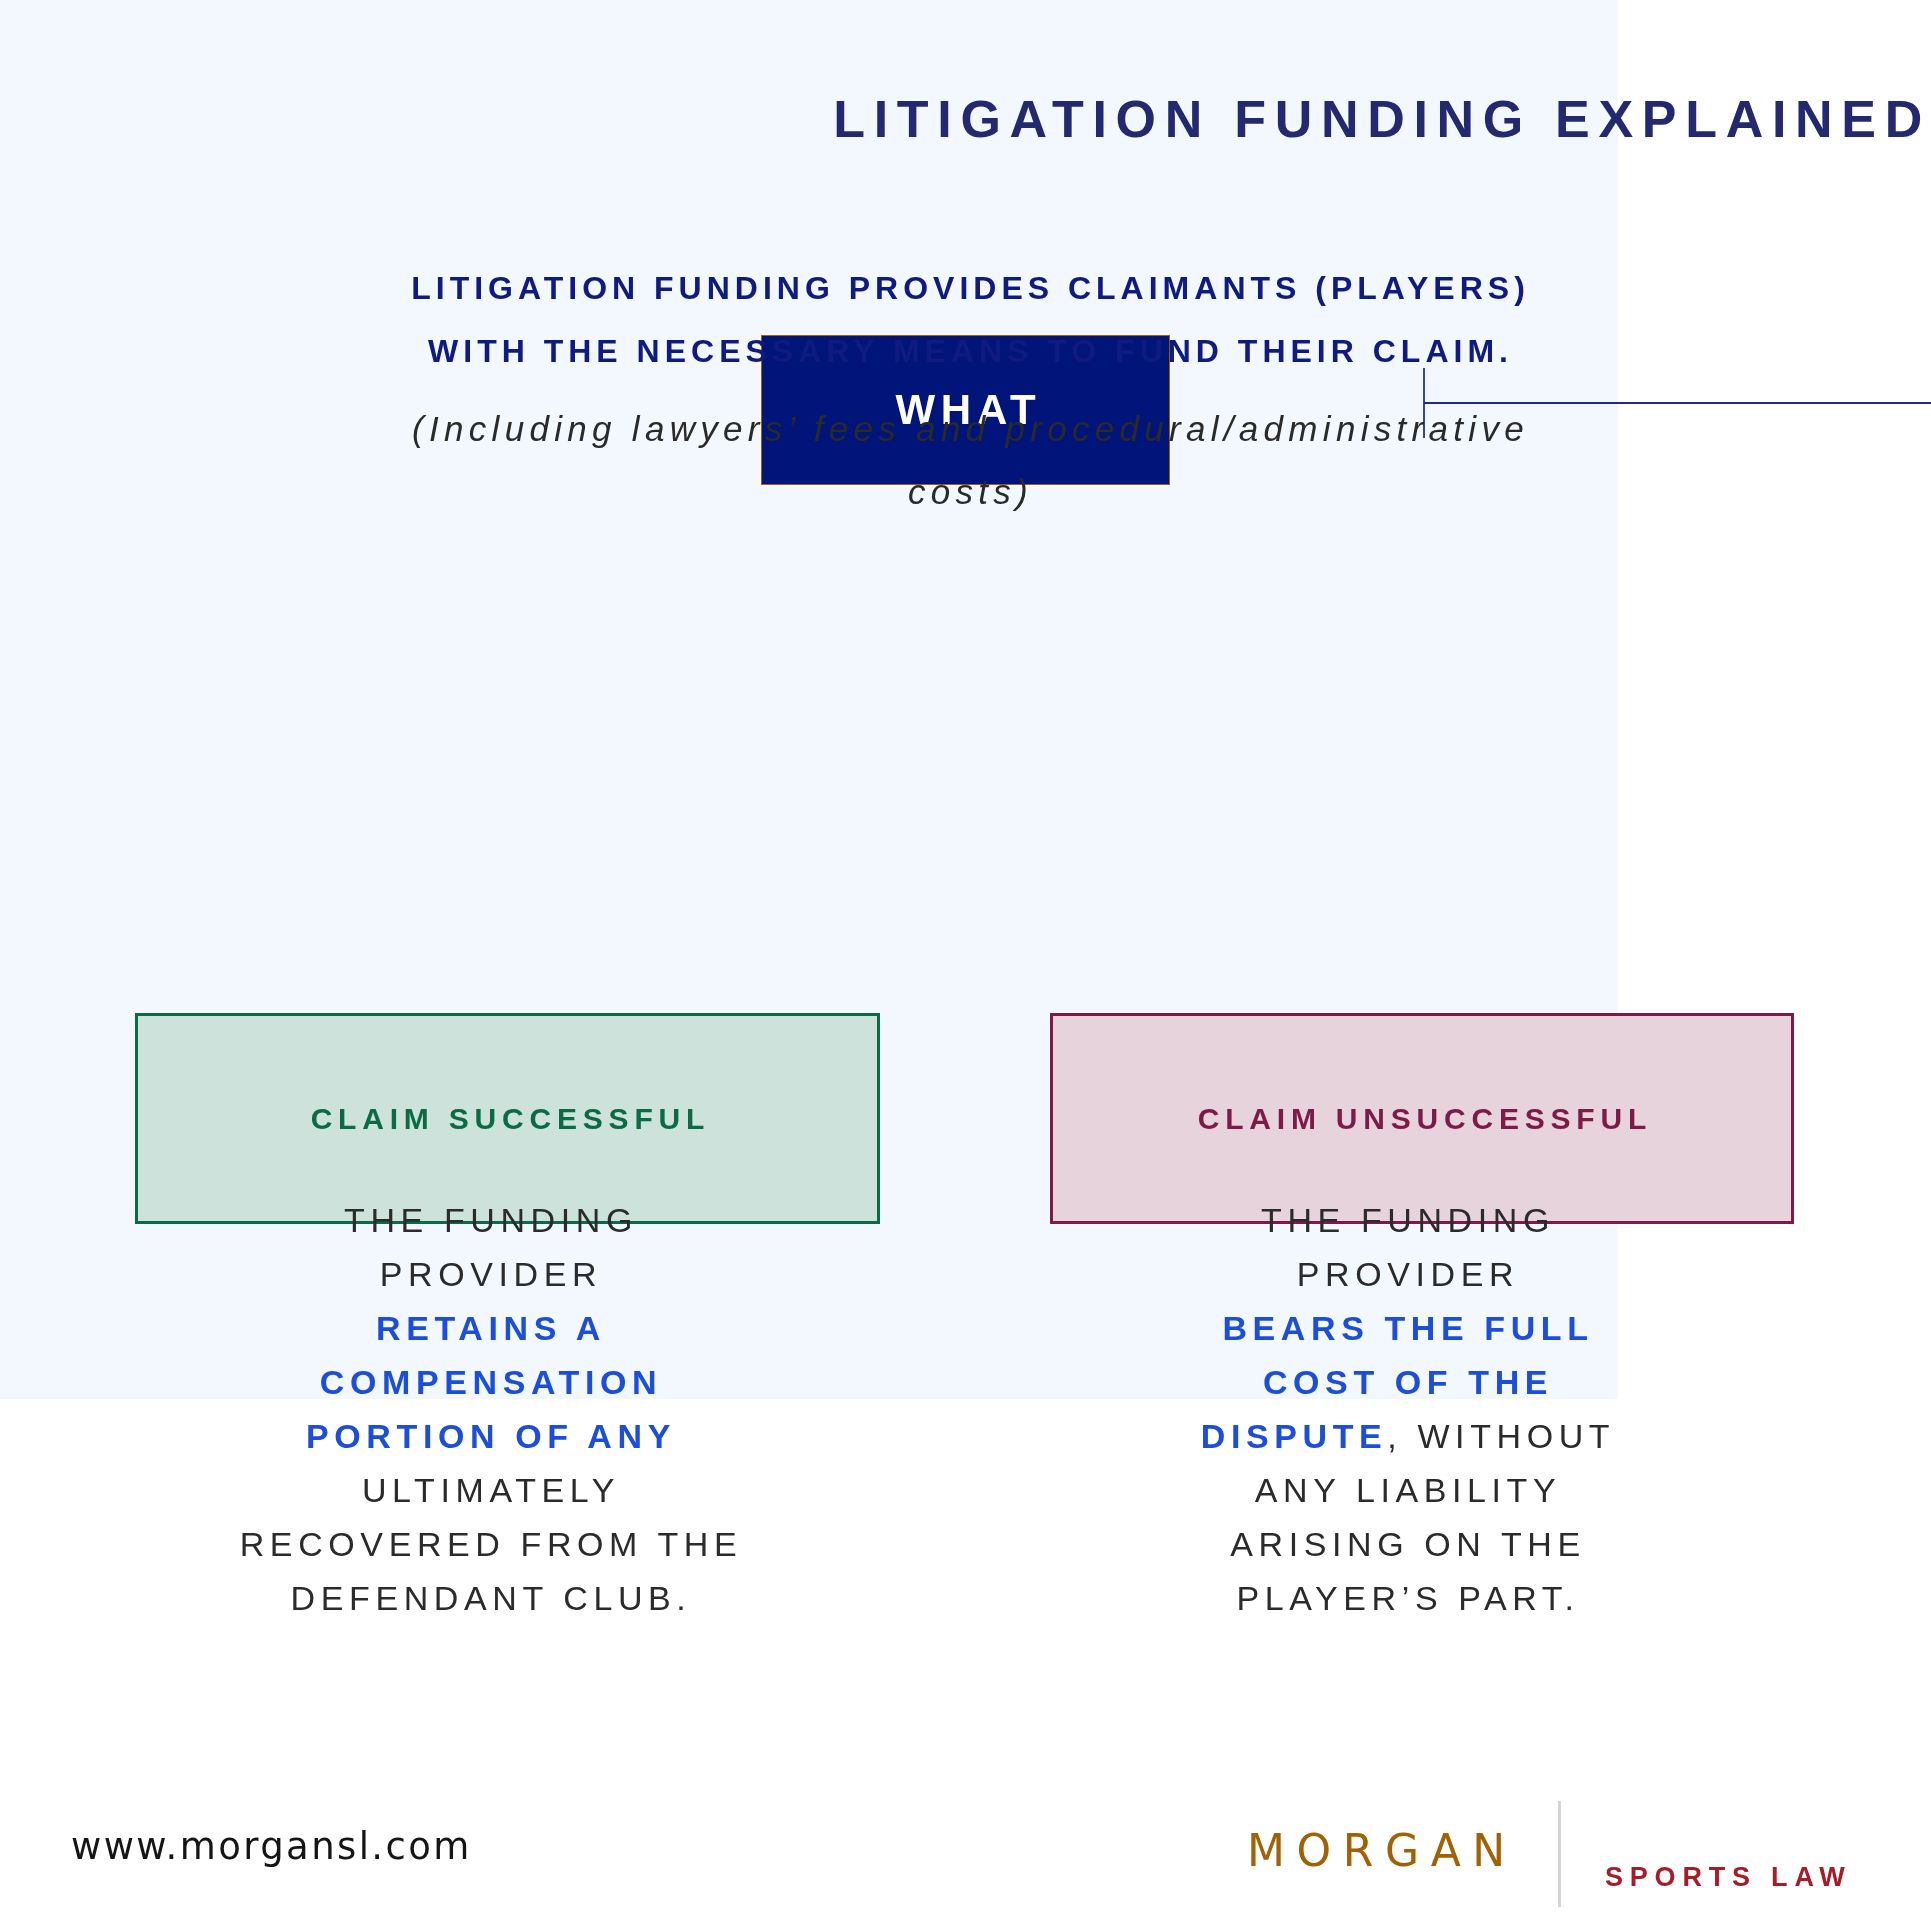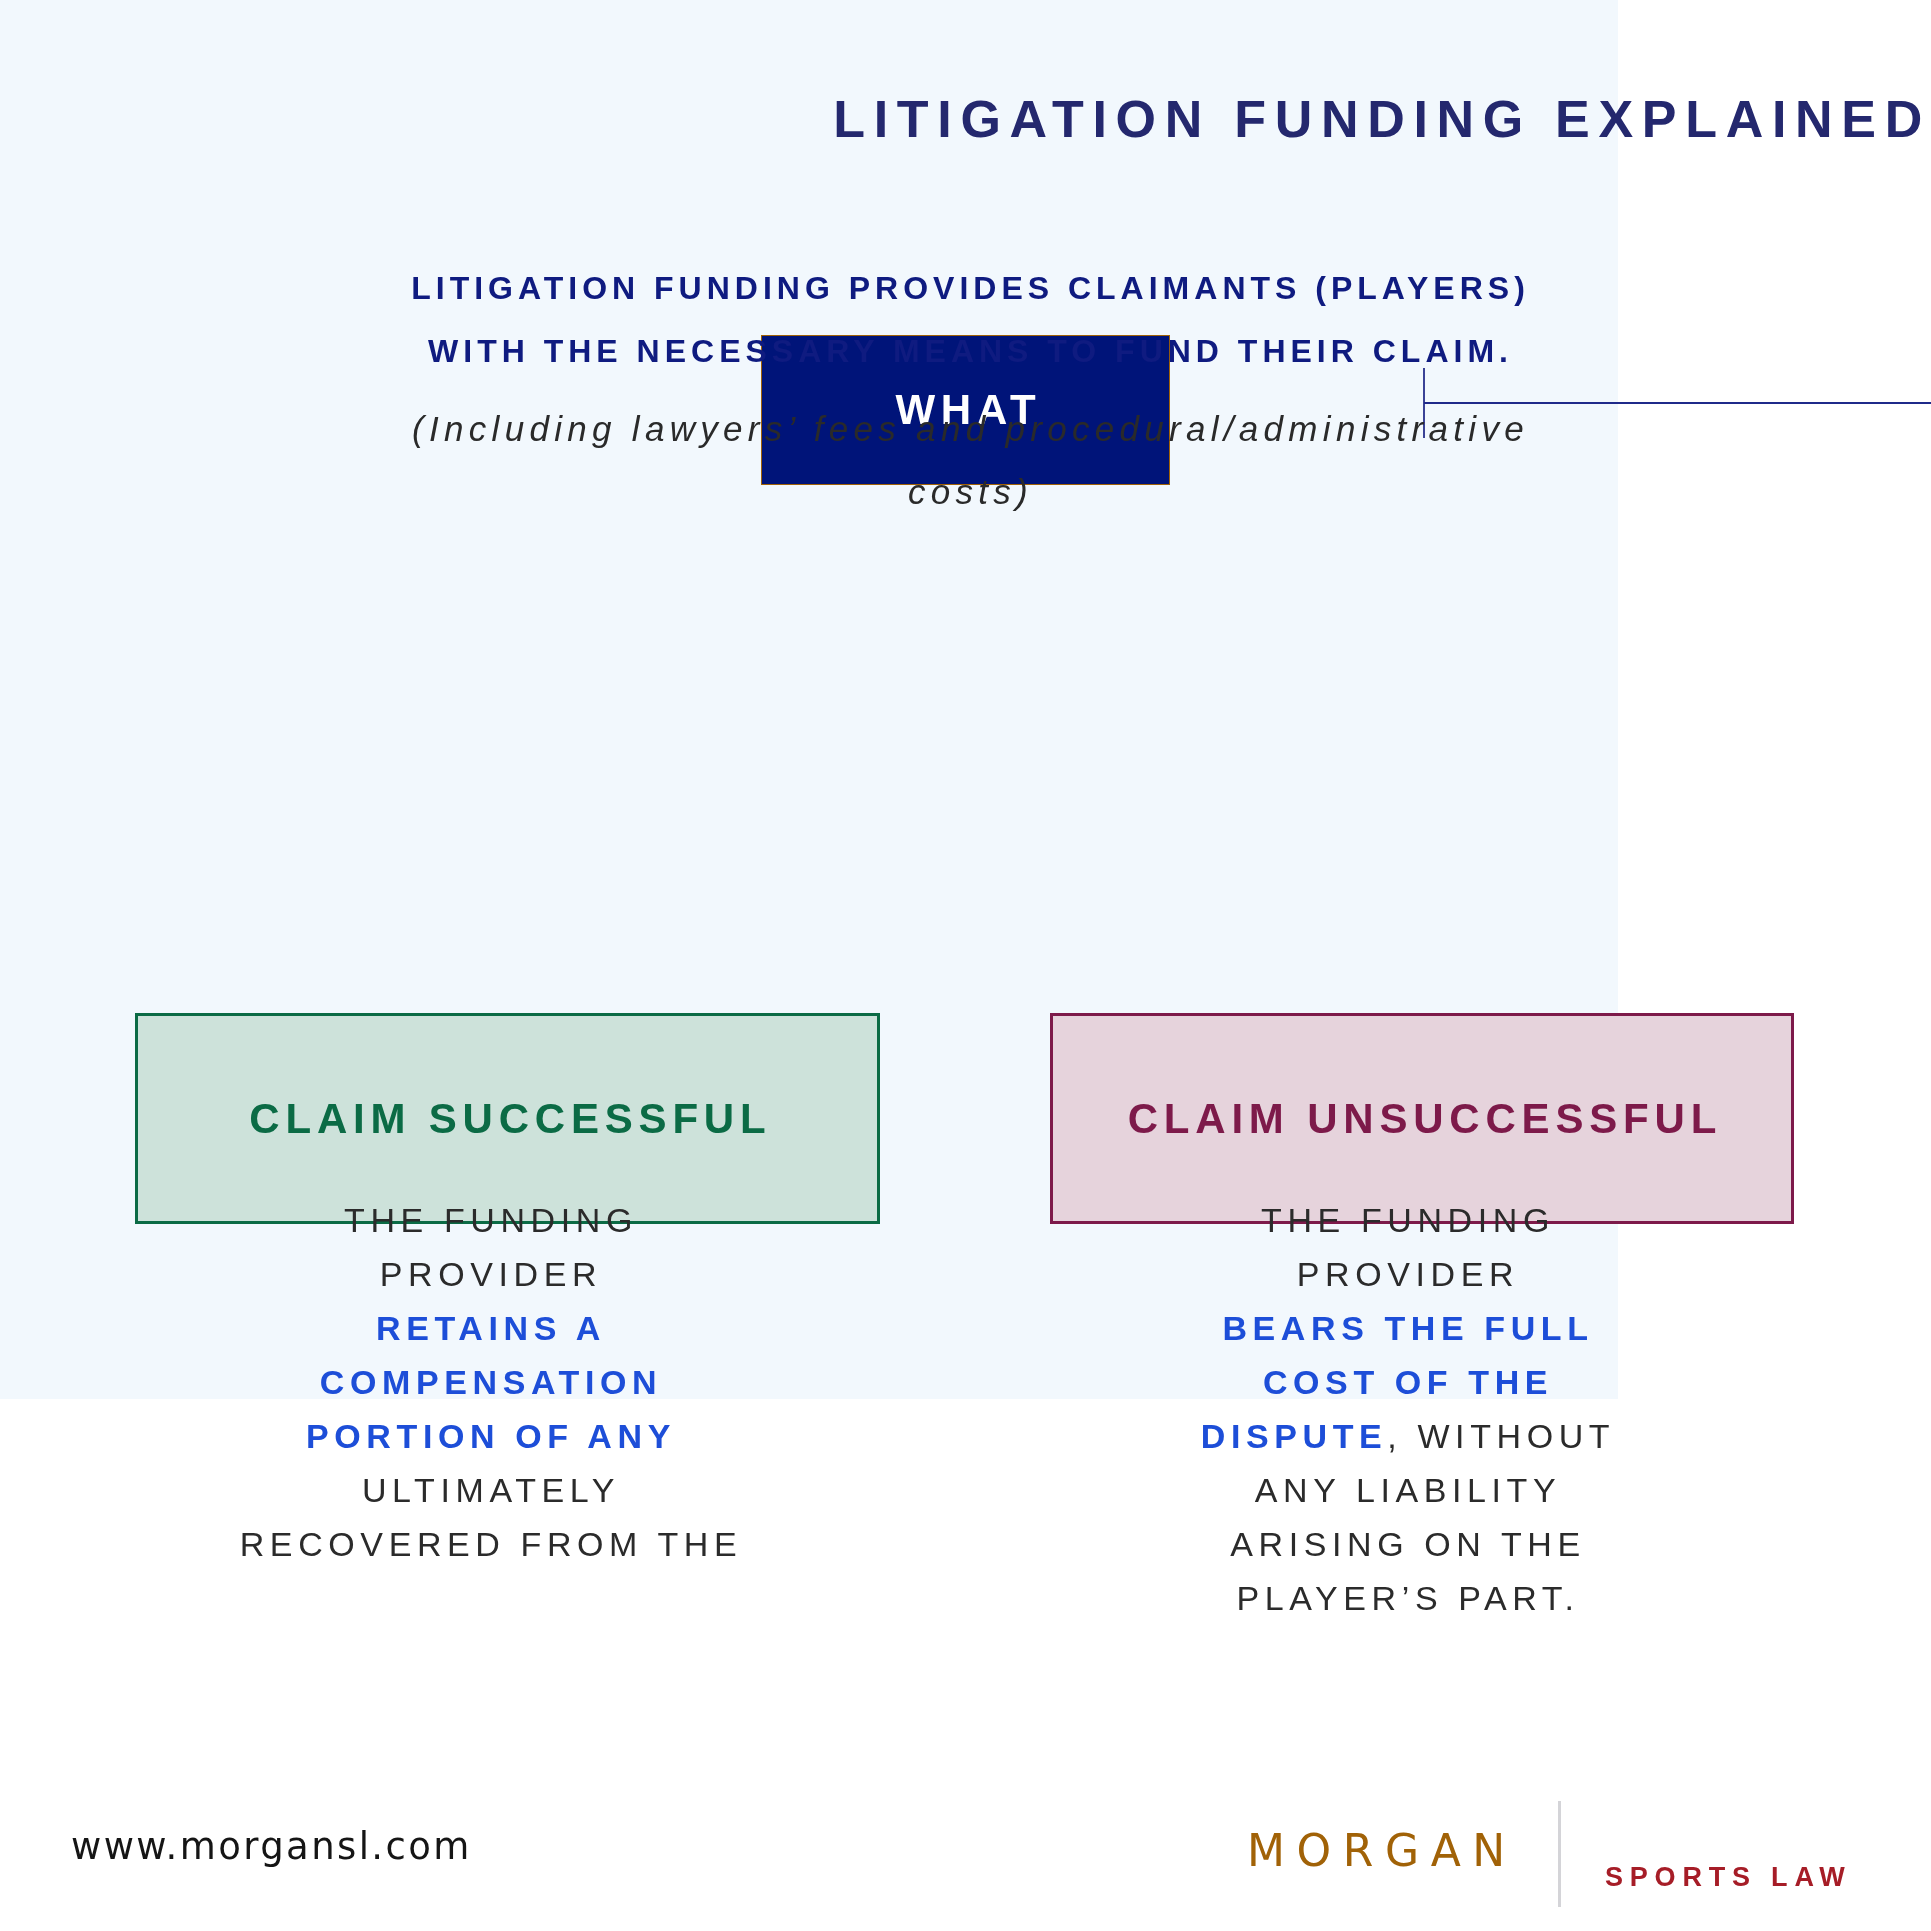--- a/index.html
+++ b/index.html
@@ -9,21 +9,21 @@
   .what-box { position:absolute; left:761px; top:335px; width:409px; height:150px; background:#001479; border:1px solid #a16207; box-sizing:border-box; display:flex; align-items:center; justify-content:center; }
   .what-label { color:#ffffff; font-weight:bold; font-size:42px; letter-spacing:5.8px; padding-left:5.8px; }
   .connector-v { position:absolute; left:1423px; top:368px; width:1.9px; height:70px; background:#3b4396; }
   .connector-h { position:absolute; left:1424px; top:402px; width:507px; height:1.9px; background:#1f2a8a; }
   .desc { position:absolute; left:290px; width:1361px; text-align:center; }
   .desc-line { position:absolute; left:0; width:100%; text-align:center; font-weight:bold; font-size:32px; letter-spacing:5px; color:#0f1b80; white-space:nowrap; }
   .note-line { position:absolute; left:0; width:100%; text-align:center; font-style:italic; font-size:35px; letter-spacing:5.3px; color:#2a2a2a; white-space:nowrap; }
   .outcome-box { position:absolute; top:1013px; height:211px; box-sizing:border-box; border:3.9px solid; display:flex; align-items:center; justify-content:center; }
   .box-success { left:135px; width:745px; background:#cde2da; border-color:#0b6b45; }
   .box-fail { left:1050px; width:744px; background:#e6d3dc; border-color:#7d1a4a; }
-  .outcome-label { font-weight:bold; font-size:42px; letter-spacing:5.8px; padding-left:5.8px; white-space:nowrap;text-align:center; }
+  .outcome-label { font-weight:bold; font-size:30px; letter-spacing:5.8px; padding-left:5.8px; white-space:nowrap;text-align:center; }
   .success-label { color:#0b6b45; }
   .fail-label { color:#7d1a4a; }
   .col { position:absolute; top:1193px; width:676px; text-align:center; }
   .col-left { left:153px; }
   .col-right { left:1070px; }
   .line { height:54px; line-height:54px; font-size:34px; letter-spacing:5.6px; white-space:nowrap; color:#2b2b2b; }
   .em { font-weight:bold; color:#1d4ed8; }
   .footer-url { position:absolute; left:71px; top:1825px; font-size:37px; letter-spacing:2.4px; color:#151515; font-family:"DejaVu Sans", sans-serif; }
   .brand-name { position:absolute; left:1247px; top:1825px; font-size:44px; letter-spacing:11.6px; color:#a16207; font-family:"DejaVu Sans", sans-serif; font-weight:normal; }
   .brand-divider { position:absolute; left:1558px; top:1801px; width:2.9px; height:106px; background:#d4d4d8; }
@@ -61,20 +61,21 @@
 </div>
 
 <div class="col col-left">
   <div class="line"><span class="em"></span><span>THE FUNDING</span></div>
   <div class="line"><span class="em"></span><span>PROVIDER</span></div>
   <div class="line"><span class="em">RETAINS A</span><span></span></div>
   <div class="line"><span class="em">COMPENSATION</span><span></span></div>
   <div class="line"><span class="em">PORTION OF ANY</span><span></span></div>
   <div class="line"><span class="em"></span><span>ULTIMATELY</span></div>
   <div class="line"><span class="em"></span><span>RECOVERED FROM THE</span></div>
+  <div class="line"><span class="em"></span><span>DEFENDANT CLUB.</span></div>
 </div>
 
 <div class="col col-right">
   <div class="line"><span class="em"></span><span>THE FUNDING</span></div>
   <div class="line"><span class="em"></span><span>PROVIDER</span></div>
   <div class="line"><span class="em">BEARS THE FULL</span><span></span></div>
   <div class="line"><span class="em">COST OF THE</span><span></span></div>
   <div class="line"><span class="em">DISPUTE</span><span>, WITHOUT</span></div>
   <div class="line"><span class="em"></span><span>ANY LIABILITY</span></div>
   <div class="line"><span class="em"></span><span>ARISING ON THE</span></div>

